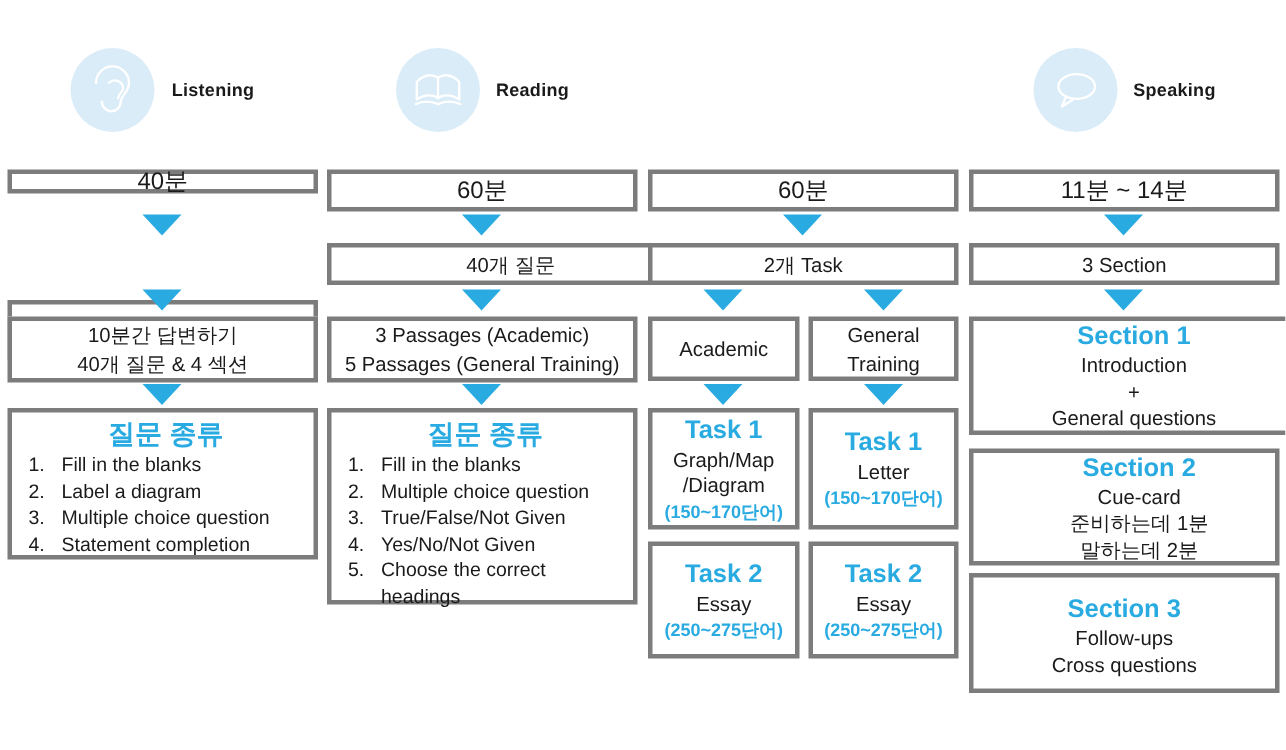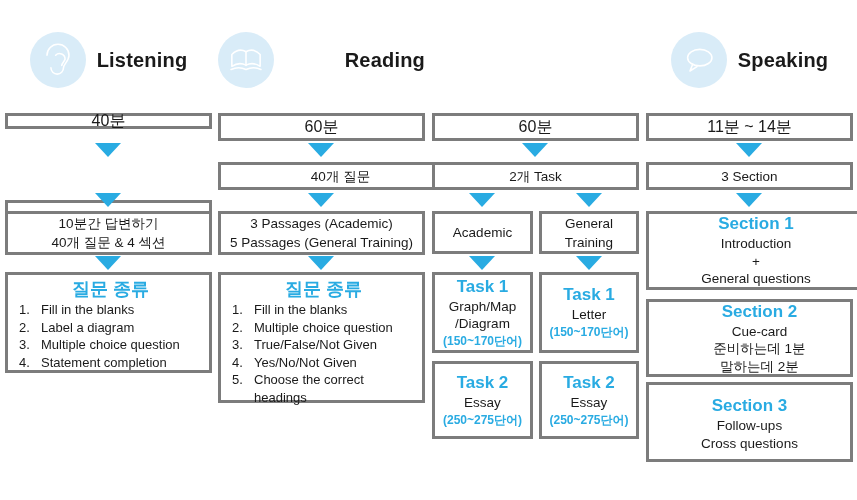--- a/index.html
+++ b/index.html
@@ -7,21 +7,21 @@
   }
   html,body{margin:0;padding:0;background:#fff;}
   #canvas{
     position:relative;width:857px;height:500px;background:#fff;overflow:hidden;
     font-family:"Liberation Sans","DejaVu Sans",sans-serif;color:var(--text);
   }
   .col-header{position:absolute;top:28px;width:207px;height:64px;display:flex;align-items:center;justify-content:center;gap:11px;}
   .icon-circle{width:56px;height:56px;border-radius:50%;background:var(--icon-circle-bg);display:flex;align-items:center;justify-content:center;flex:0 0 auto;}
   .icon-circle svg{width:44px;height:44px;}
   .icon-circle path,.icon-circle ellipse{fill:none;stroke:#fff;stroke-width:2;stroke-linecap:round;stroke-linejoin:round;}
-  .hdr-label{font-size:20px;font-weight:bold;letter-spacing:.2px;}
+  .hdr-label{font-size:12px;font-weight:bold;letter-spacing:.2px;}
   .box{position:absolute;box-sizing:border-box;border:3px solid var(--box-border);background:#fff;display:flex;flex-direction:column;align-items:center;justify-content:center;text-align:center;}
   .t-time{font-size:16px;}
   .t-step{font-size:13.5px;line-height:19px;}
   .arrow{position:absolute;width:0;height:0;border-left:13px solid transparent;border-right:13px solid transparent;border-top:14px solid var(--accent);}
   .qbox{justify-content:flex-start;padding:3px 4px 2px 8px;align-items:stretch;text-align:left;}
   .q-title{font-size:18px;font-weight:bold;color:var(--accent);text-align:center;line-height:23px;}
   .q-item{display:flex;font-size:13px;line-height:17.5px;}
   .q-num{width:22px;flex:0 0 auto;padding-left:3px;}
   .q-text{flex:1;}
   .task-title,.sec-title{font-size:17px;font-weight:bold;color:var(--accent);line-height:22px;}
@@ -36,21 +36,21 @@
 
   <div class="col-header" style="left:5px;">
     <span class="icon-circle">
       <svg viewBox="0 0 56 56">
           <path d="M19 38a8 8 0 0 0 16 0c0-5 7-8.5 7-16a14 14 0 0 0-28 0"></path>
           <path d="M25 22a7 7 0 0 1 12 5c-1 3.2-4 4.5-4.2 8"></path>
         </svg>
     </span>
     <span class="hdr-label">Listening</span>
   </div>
-  <div class="col-header" style="left:218px;justify-content:space-between;">
+  <div class="col-header" style="left:218px;">
     <span class="icon-circle">
       <svg viewBox="0 0 56 56">
           <path d="M10 21c6-6 12-7 18-3.5C34 14 40 15 46 21v15c-6-4-12-4.5-18-1.5c-6-3-12-2.5-18 1.5z"></path>
           <path d="M28 17.5V35"></path>
           <path d="M9 40c6.5-2.8 12.8-2.8 19 0c6.2-2.8 12.5-2.8 19 0"></path>
         </svg>
     </span>
     <span class="hdr-label">Reading</span>
   </div>
   <div class="col-header" style="left:646px;">

